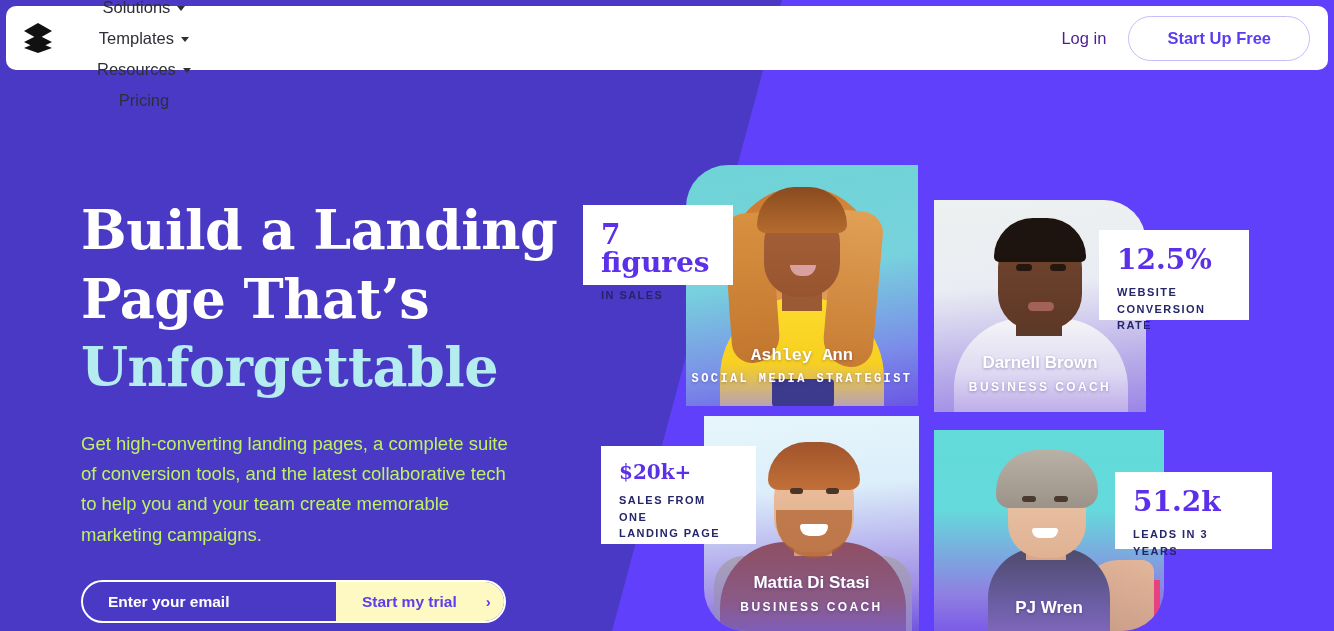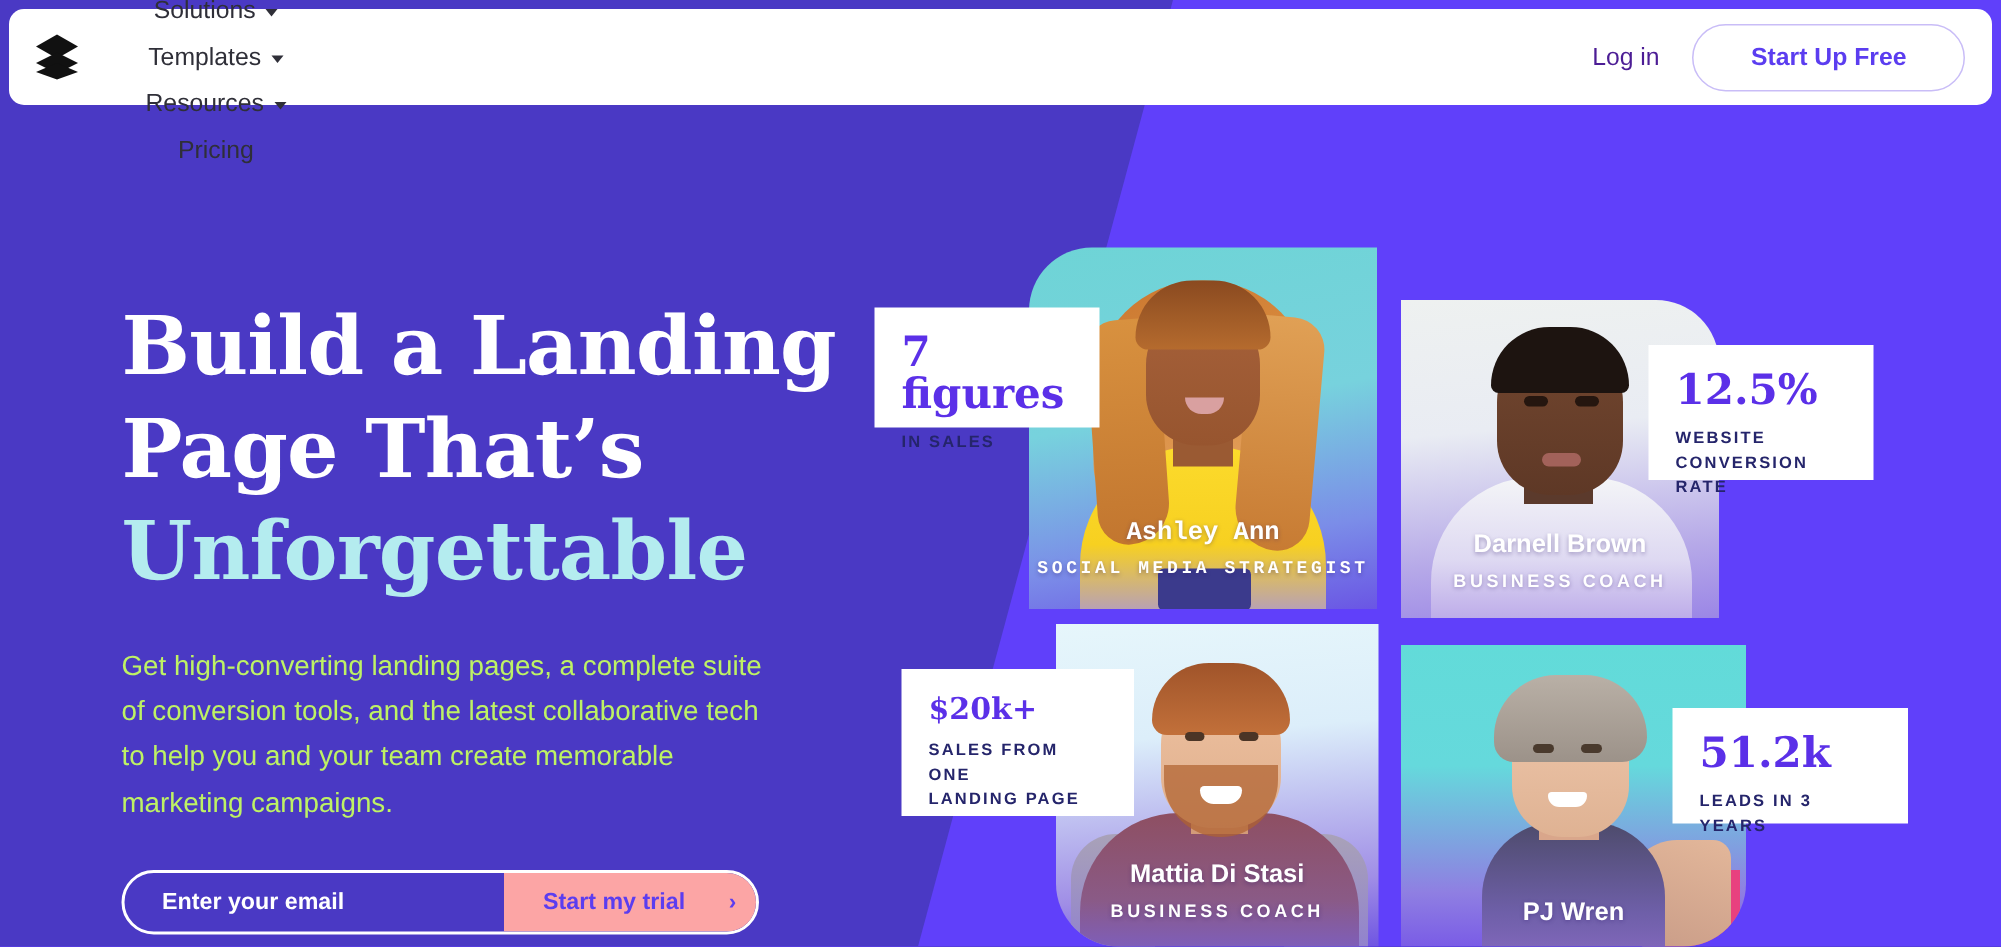--- a/index.html
+++ b/index.html
@@ -138,21 +138,21 @@
     background: transparent;
     color: #ffffff;
     font-family: "Liberation Sans", sans-serif;
     font-size: 15.5px;
     font-weight: bold;
     padding: 0 0 0 25px;
   }
   .email-input::placeholder { color: #ffffff; opacity: 1; font-weight: bold; }
   .trial-btn {
     flex: none;
-    background: #fca5a5;
+    background: #fef9c3;
     color: #5b3df0;
     border: none;
     font-family: "Liberation Sans", sans-serif;
     font-size: 15.5px;
     font-weight: bold;
     padding: 0 30px 0 26px;
     border-radius: 0 22px 22px 0;
     display: flex;
     align-items: center;
     gap: 29px;

